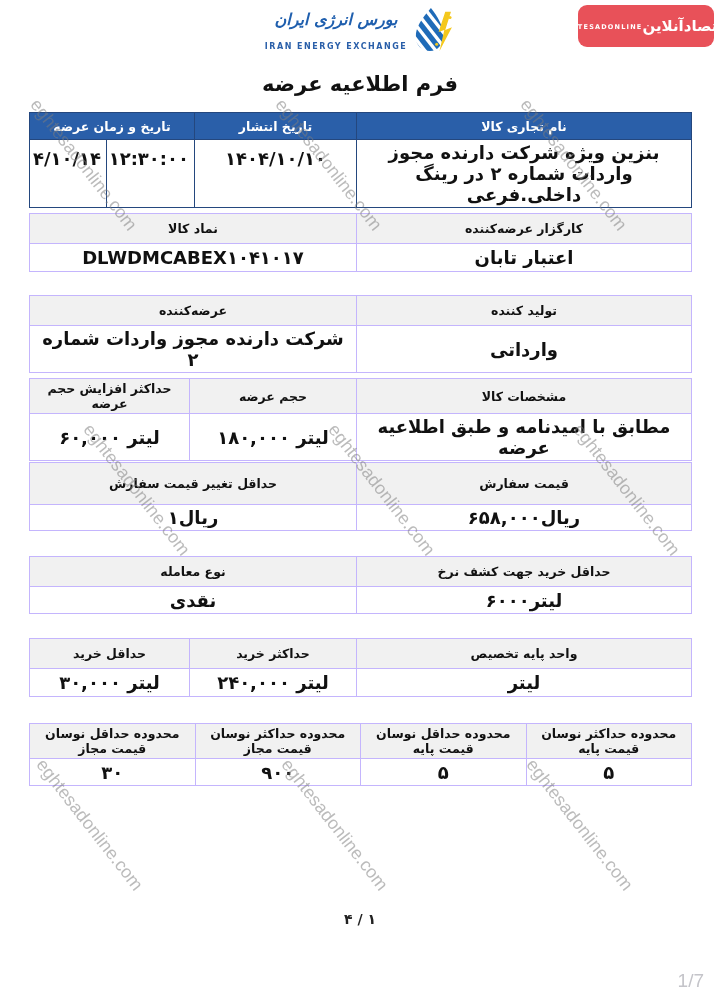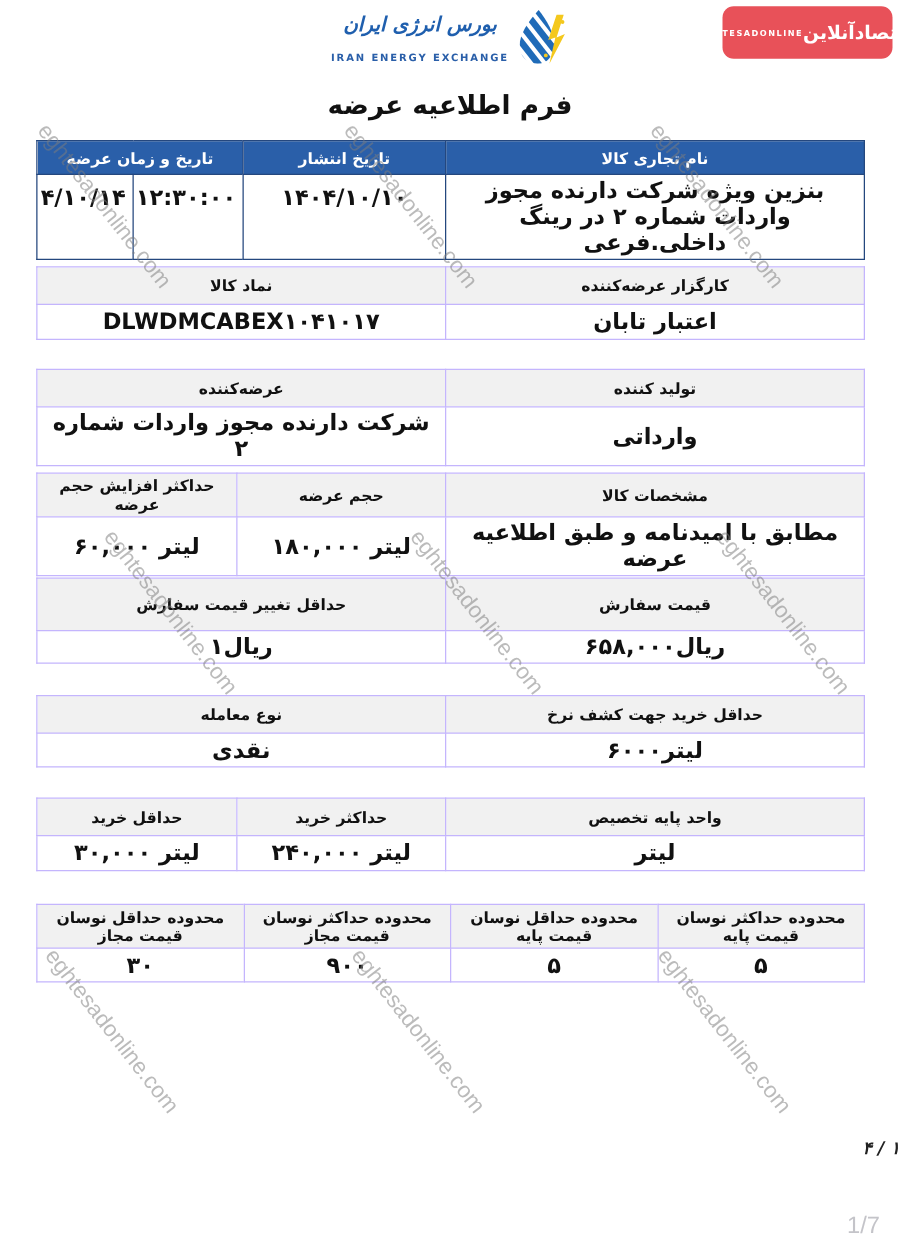--- a/index.html
+++ b/index.html
@@ -30,22 +30,22 @@
   table.doc{position:absolute;border-collapse:collapse;table-layout:fixed;direction:rtl;z-index:2;}
   table.doc th,table.doc td{border:1px solid #c4b5fd;text-align:center;vertical-align:middle;
       padding:2px 5px;color:#111;overflow:hidden;}
   table.doc th{background:#f1f1f1;font-weight:bold;font-size:12.5px;}
   table.doc td{font-size:18px;font-weight:bold;}
   table.blue th{background:#2a5fa9;color:#fff;border-color:#24477e;}
   table.blue td{border-color:#24477e;}
   .vtop{vertical-align:top !important;padding-top:8px !important;}
   .small-head th{font-size:10.5px;padding:4px 2px;}
   
-  .page-num-fa{position:absolute;top:911px;left:0;width:100%;
-               font-size:14px;font-weight:bold;color:#222;direction:rtl;font-style:italic;}
+  .page-num-fa{position:absolute;top:911px;left:0;width:100%;text-align:center;
+               font-size:14px;font-weight:bold;color:#222;direction:rtl;}
   .page-num-en{position:absolute;top:970px;right:16px;font-size:19px;color:#c4c4c9;
                font-family:"Liberation Sans",sans-serif;direction:ltr;}
 </style>
 </head>
 <body>
 
 <div class="page">
 
   <div class="wm" style="left:42px;top:95px">eghtesadonline.com</div>
   <div class="wm" style="left:287px;top:95px">eghtesadonline.com</div>

